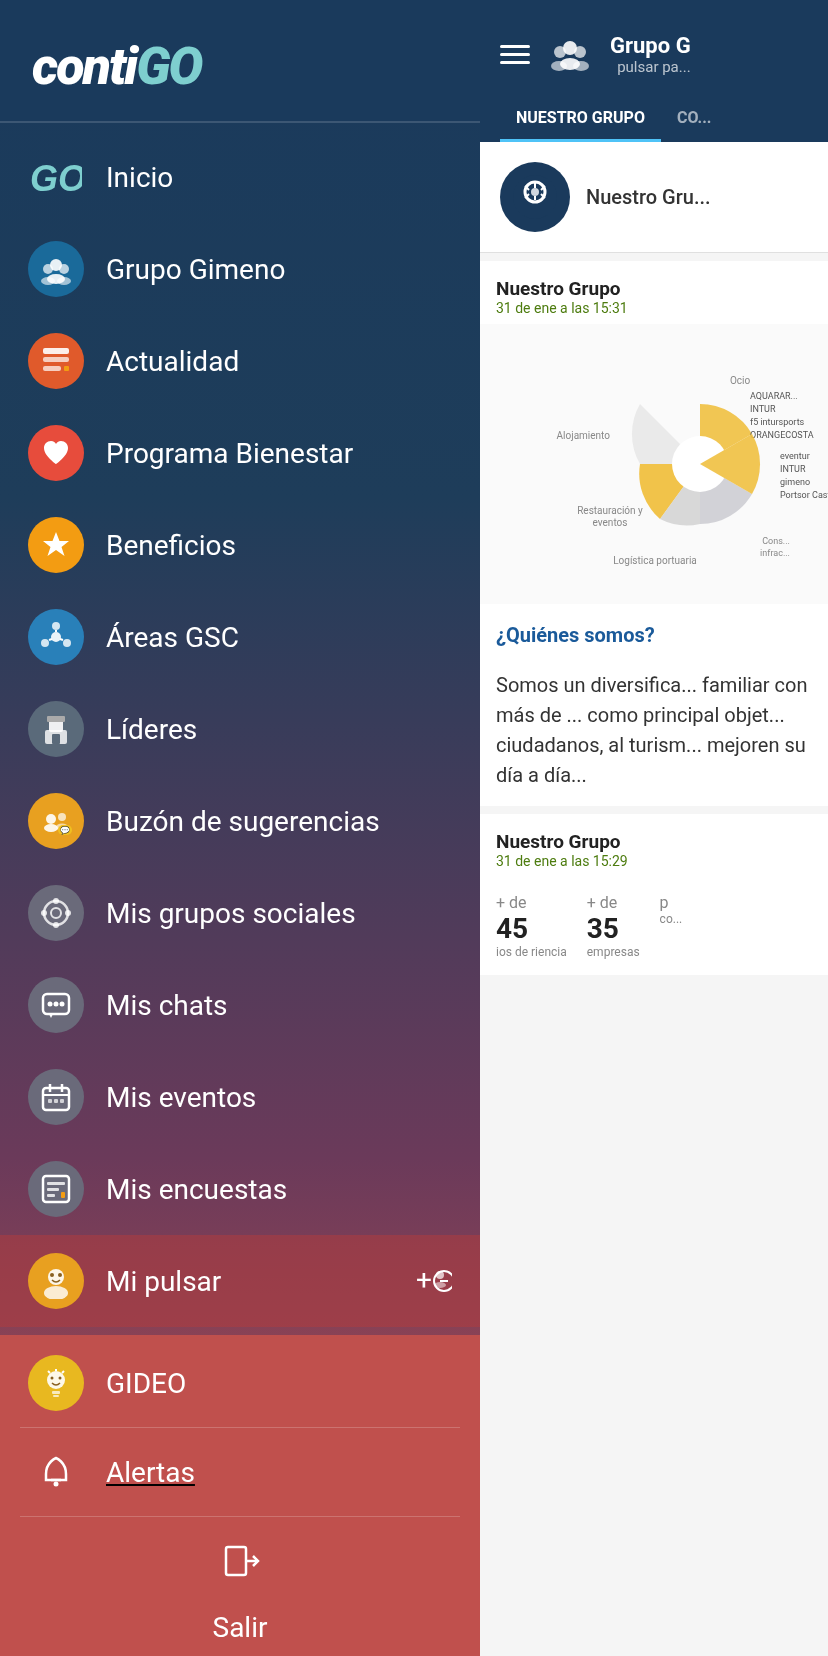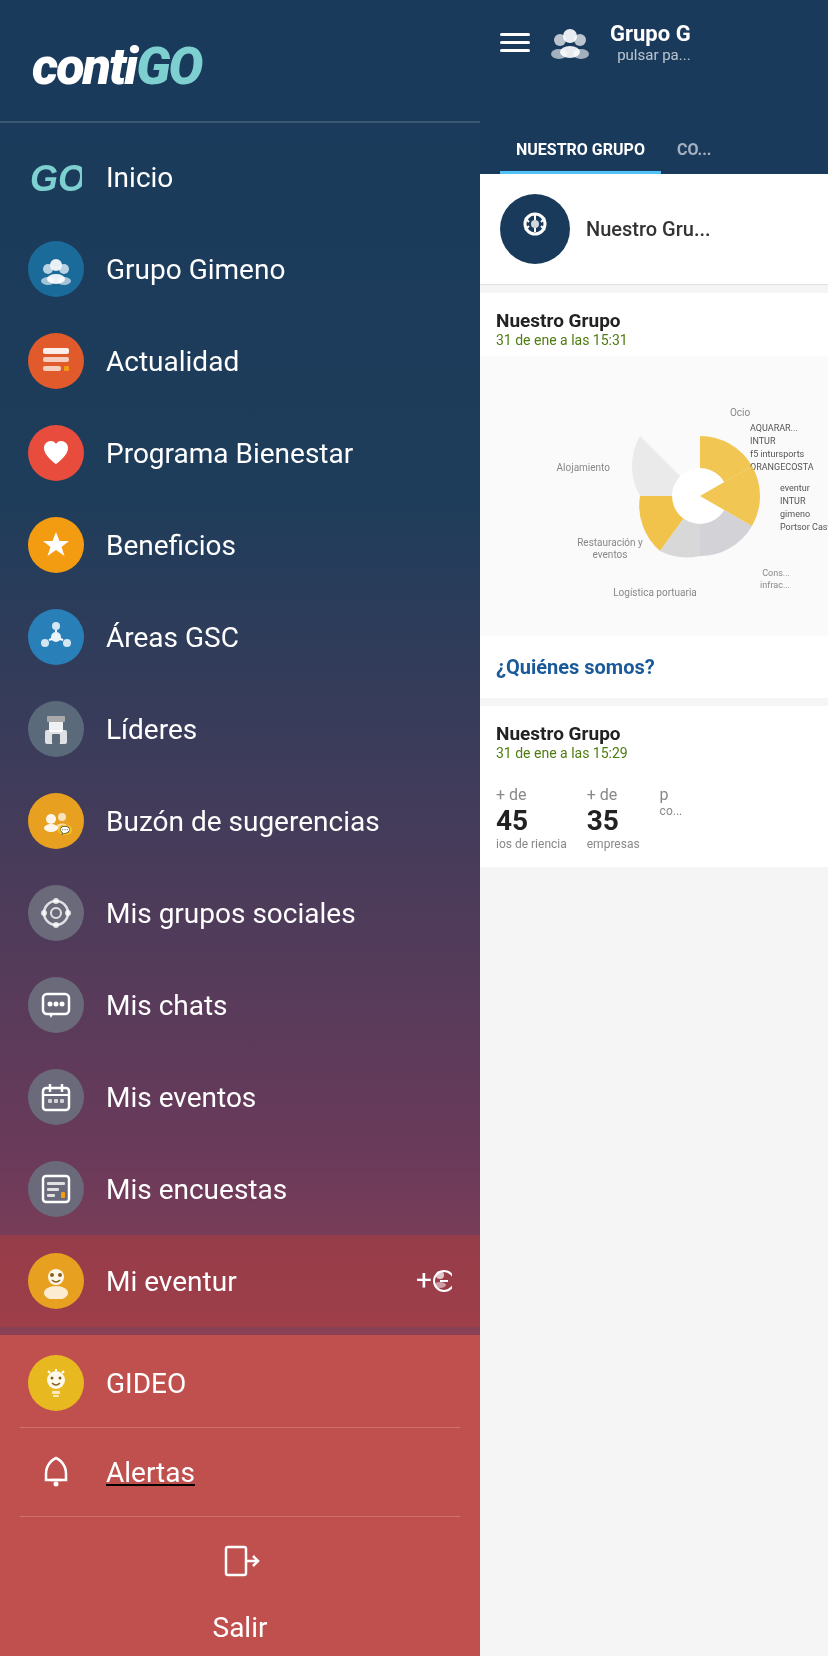--- a/index.html
+++ b/index.html
@@ -120,24 +120,23 @@
       width: 348px;
       height: 1656px;
       background: #f0f0f0;
       display: flex;
       flex-direction: column;
       flex-shrink: 0;
     }
 
     .right-header {
       background: #1a3a5c;
-      padding: 20px 20px 0 20px;
+      padding: 32px 20px 0 20px;
       display: flex;
       flex-direction: column;
-      gap: 44px;
     }
 
     .right-header-top {
       display: flex;
       align-items: center;
       gap: 16px;
       padding-bottom: 20px;
     }
 
     .hamburger-icon {
@@ -467,21 +466,21 @@
       <div class="left">
         <div class="nav-icon" style="background:#e8a020;">
           <svg width="36" height="36" viewBox="0 0 36 36">
             <circle cx="18" cy="14" r="8" fill="white" opacity="0.9"></circle>
             <ellipse cx="18" cy="30" rx="12" ry="7" fill="white" opacity="0.8"></ellipse>
             <circle cx="14" cy="12" r="2" fill="#8a6020"></circle>
             <circle cx="22" cy="12" r="2" fill="#8a6020"></circle>
             <path d="M14 17 Q18 21 22 17" stroke="#8a6020" stroke-width="1.5" fill="none"></path>
           </svg>
         </div>
-        <span class="nav-label">Mi eventur</span>
+        <span class="nav-label">Mi pulsar</span>
       </div>
       <div class="profile-add-icon">
         <svg width="36" height="36" viewBox="0 0 36 36">
           <text x="0" y="30" font-size="28" fill="white">+</text>
           <circle cx="28" cy="22" r="10" fill="none" stroke="white" stroke-width="2"></circle>
           <line x1="24" y1="22" x2="32" y2="22" stroke="white" stroke-width="2"></line>
           <circle cx="24" cy="16" r="4" fill="white" opacity="0.7"></circle>
           <ellipse cx="24" cy="26" rx="6" ry="3" fill="white" opacity="0.5"></ellipse>
         </svg>
       </div>
@@ -626,20 +625,21 @@
 
           <circle cx="220" cy="140" r="28" fill="white"></circle>
 
           <path d="M 220 140 L 272 110 A 60 60 0 0 1 272 170 Z" fill="#f0c040" opacity="0.9"></path>
         </svg>
       </div>
 
       <div class="post-text">
         <span class="highlight">¿Quiénes somos?</span>
       </div>
+      <div class="post-text" style="padding-top:4px;">Somos un diversifica... familiar con más de ... como principal objet... ciudadanos, al turism... mejoren su día a día...</div>
     </div>
 
     <div class="post-card2">
       <div class="post-header">
         <div class="post-title">Nuestro Grupo</div>
         <div class="post-date">31 de ene a las 15:29</div>
       </div>
       <div class="stats-row">
         <div class="stat-item">
           <span class="stat-label-small">+ de</span>

